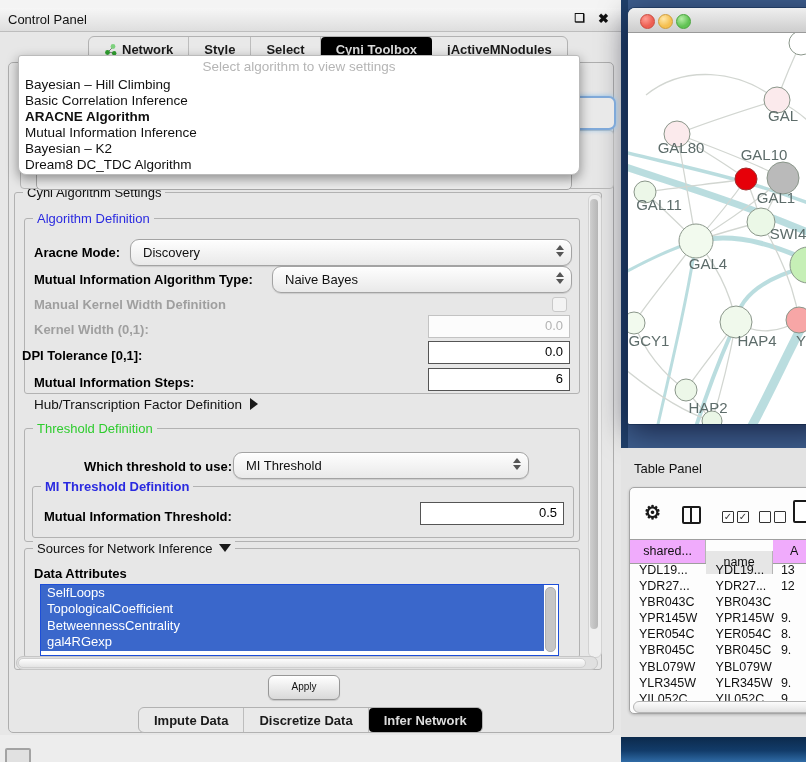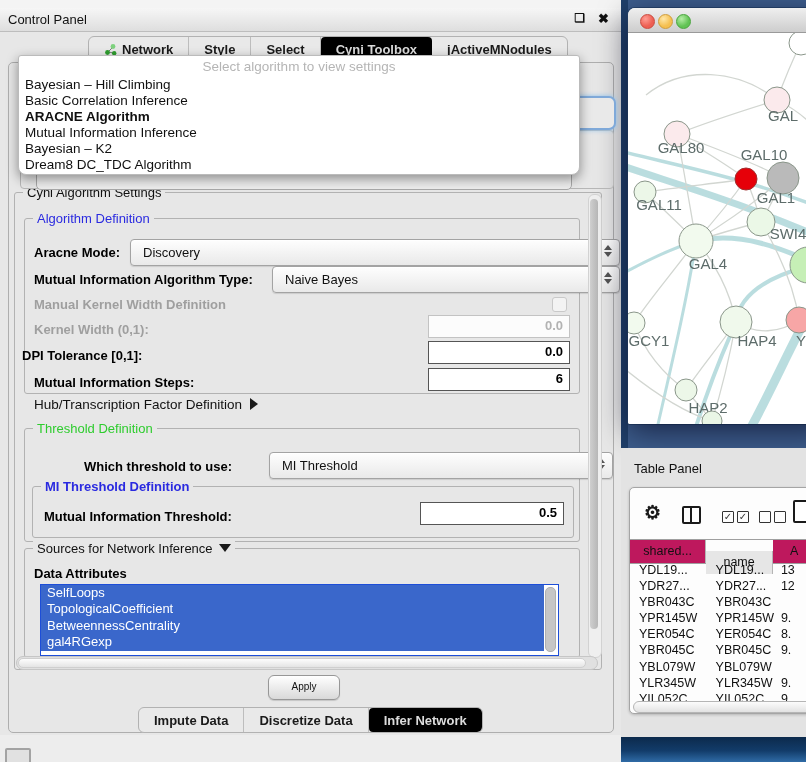--- a/index.html
+++ b/index.html
@@ -33,27 +33,27 @@
   #dd-placeholder{display:block;text-align:center;color:#b5b5b5;font-size:13.5px;padding-top:3px;height:18px;}
   .dd-item{height:16px;line-height:16px;font-size:13.5px;color:#101010;padding-left:6px;white-space:nowrap;}
   .dd-item.bold{font-weight:bold;}
   
   .group{position:absolute;border:1px solid #b2b2b2;border-radius:3px;}
   .gtitle{position:absolute;top:-8px;left:8px;background:#e7e7e7;padding:0 4px;font-size:13px;color:#111;white-space:nowrap;}
   .gtitle.blue{color:#2a2ae0;}
   .gtitle.green{color:#2ecc2e;}
   .lbl{position:absolute;font-size:13px;font-weight:bold;color:#000;white-space:nowrap;}
   .lbl.dis{color:#9f9f9f;}
-  .combo{position:absolute;height:25px;border:1px solid #a3a3a3;border-radius:4px;background:linear-gradient(#fefefe,#e9e9e9);box-shadow:inset 0 1px 0 #fff,0 1px 1px rgba(0,0,0,.12);padding-left:48px;}
+  .combo{position:absolute;height:25px;border:1px solid #a3a3a3;border-radius:9px;background:linear-gradient(#fefefe,#e9e9e9);box-shadow:inset 0 1px 0 #fff,0 1px 1px rgba(0,0,0,.12);}
   .combo .txt{position:absolute;left:12px;top:5px;font-size:13px;color:#111;white-space:nowrap;}
   .combo .stepper{position:absolute;right:7px;top:5px;display:flex;flex-direction:column;gap:2px;}
   .stepper i{display:block;width:0;height:0;border-left:4px solid transparent;border-right:4px solid transparent;}
   .stepper .up{border-bottom:5px solid #555;}
   .stepper .dn{border-top:5px solid #555;}
-  .field{position:absolute;height:19px;border:1px solid #555;background:#fff;font-size:13px;text-align:right;padding:2px 6px 0 0;color:#000;font-weight:bold;}
+  .field{position:absolute;height:19px;border:1px solid #555;background:#fff;font-size:13px;text-align:right;padding:2px 6px 0 0;color:#000;}
   .field.dis{border:1px solid #c3c3c3;color:#b3b3b3;background:#fcfcfc;}
   .checkbox{position:absolute;width:13px;height:13px;border:1.5px solid #c9c9c9;border-radius:3px;background:#f3f3f3;}
   .tri-right{display:inline-block;width:0;height:0;border-top:6px solid transparent;border-bottom:6px solid transparent;border-left:8px solid #1a1a1a;margin-left:8px;vertical-align:-1px;}
   .tri-down{display:inline-block;width:0;height:0;border-left:6px solid transparent;border-right:6px solid transparent;border-top:8px solid #1a1a1a;margin-left:6px;vertical-align:1px;}
   #hub-row{position:absolute;left:34px;top:397px;font-size:13.5px;color:#111;white-space:nowrap;}
   
   #attr-list{position:absolute;left:40px;top:584px;width:517px;height:70px;border:1px solid #1d4ed8;background:#fff;overflow:hidden;}
   .attr-item{width:503px;height:16.4px;line-height:16.4px;background:#3a67cb;color:#fff;font-size:13px;padding-left:6px;box-sizing:border-box;}
   #attr-sb{position:absolute;left:545px;top:587px;width:9px;height:63px;border-radius:5px;background:#c6c6c6;border:1px solid #b0b0b0;}
   
@@ -82,21 +82,21 @@
   #table-window{position:absolute;left:629px;top:487px;width:200px;height:225px;background:#fdfdfd;border:1px solid #a5a5a5;
                 border-radius:5px;overflow:hidden;box-shadow:0 1px 3px rgba(0,0,0,.2);}
   .ticon{position:absolute;color:#1a1a1a;}
   #gear-icon{left:14px;top:13px;font-size:19px;font-weight:bold;}
   #cols-icon{left:52px;top:18px;width:15px;height:14px;border:2px solid #1a1a1a;border-radius:2px;}
   #cols-icon div{position:absolute;left:6px;top:0;width:2px;height:14px;background:#1a1a1a;}
   .cbx{position:absolute;top:23px;width:10px;height:10px;border:1.5px solid #333;border-radius:1px;font-size:10px;line-height:9px;color:#333;text-align:center;}
   #doc-icon{left:163px;top:12px;width:14px;height:19px;border:2px solid #1a1a1a;border-radius:2px;background:#fff;}
   #tbl-head{position:absolute;left:0;top:51px;width:100%;height:23px;display:flex;border-top:1px solid #9f9f9f;border-bottom:1px solid #9f9f9f;}
   .th{box-sizing:border-box;height:23px;line-height:22px;font-size:12.5px;color:#111;text-align:center;background:#e6e6e6;border-right:1px solid #b5b5b5;overflow:hidden;white-space:nowrap;}
-  .th.hl{background:#be185d;}
+  .th.hl{background:#f0abfc;}
   .th.th3{text-align:left;padding-left:17px;}
   #tbl-body{position:absolute;left:0;top:74px;width:100%;}
   .tr{display:flex;height:16.1px;}
   .td{box-sizing:border-box;font-size:12.5px;color:#111;line-height:16px;padding-left:9px;white-space:nowrap;overflow:hidden;}
   .td.td3{padding-left:7px;}
   #tbl-hscroll{position:absolute;left:3px;top:213px;width:177px;height:10px;border:1px solid #b5b5b5;border-radius:6px;background:linear-gradient(#fcfcfc,#e2e2e2);}
   #bottom-strip{position:absolute;left:621px;top:737px;width:185px;height:25px;background:linear-gradient(#0c2a4c,#123c6a 55%,#2f6ba6);}
   #mini-icon{position:absolute;left:5px;top:748px;width:22px;height:16px;border:2px solid #a3a3a3;background:#e1e1e1;border-radius:2px;}
 </style>
 </head>
@@ -175,21 +175,21 @@
     <div class="field" style="left:428px;top:368px;width:134px;">6</div>
 
     <div id="hub-row">
       <span>Hub/Transcription Factor Definition</span><span class="tri-right"></span>
     </div>
 
     <div class="group" style="left:24px;top:428px;width:554px;height:112px;">
       <span class="gtitle green">Threshold Definition</span>
     </div>
     <span class="lbl" style="left:84px;top:459px;">Which threshold to use:</span>
-    <div class="combo" style="left:233px;top:452px;width:294px;margin-left:36px;">
+    <div class="combo" style="left:233px;top:452px;width:294px;">
       <span class="txt">MI Threshold</span>
       <span class="stepper">
           <i class="up"></i>
           <i class="dn"></i>
         </span>
     </div>
     <div class="group" style="left:32px;top:486px;width:540px;height:50px;font-weight:bold;">
       <span class="gtitle blue">MI Threshold Definition</span>
     </div>
     <span class="lbl" style="left:44px;top:509px;">Mutual Information Threshold:</span>

